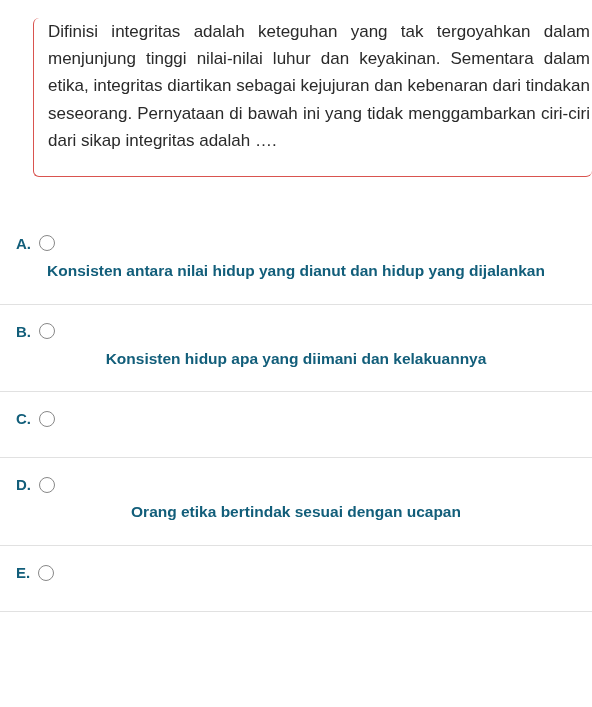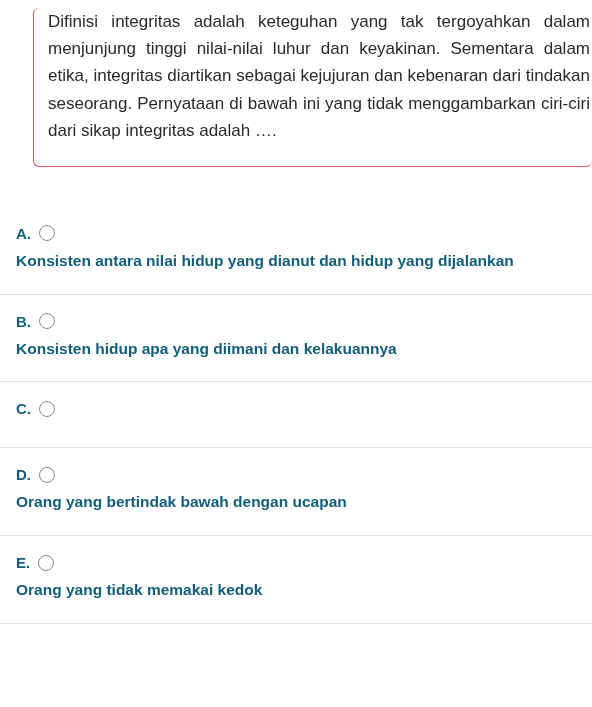--- a/index.html
+++ b/index.html
@@ -4,21 +4,21 @@
   <style>
     * { box-sizing: border-box; margin: 0; padding: 0; }
     body {
       width: 592px;
       height: 707px;
       font-family: Arial, Helvetica, sans-serif;
       background: #fff;
       overflow: hidden;
     }
     .question-box {
-      margin: 8px 0 40px 33px;
+      margin: 18px 0 40px 33px;
       border: 1px solid #d9534f;
       border-radius: 6px;
       border-top: none;
       border-right: none;
       padding: 0 0 22px 14px;
     }
     .question-text {
       color: #2a2a2a;
       font-size: 17px;
       line-height: 1.6;
@@ -49,20 +49,21 @@
       border: 1.5px solid #888;
       border-radius: 50%;
       background: #fff;
       display: inline-block;
     }
     .option-text {
       color: #125e7a;
       font-weight: bold;
       font-size: 15.5px;
       line-height: 1.4;
+      text-align: center;
     }
   </style>
 </head>
 <body>
 
 <div class="question-box">
   <p class="question-text">Difinisi integritas adalah keteguhan yang tak tergoyahkan dalam menjunjung tinggi nilai-nilai luhur dan keyakinan. Sementara dalam etika, integritas diartikan sebagai kejujuran dan kebenaran dari tindakan seseorang. Pernyataan di bawah ini yang tidak menggambarkan ciri-ciri dari sikap integritas adalah ….</p>
 </div>
 
 <div class="options">
@@ -88,24 +89,23 @@
       <span class="option-letter">C.</span>
       <span class="radio"></span>
     </div>
   </div>
 
   <div class="option">
     <div class="option-header">
       <span class="option-letter">D.</span>
       <span class="radio"></span>
     </div>
-    <div class="option-text">Orang yang bertindak bawah dengan ucapan</div>
+    <div class="option-text">Orang etika bertindak sesuai dengan ucapan</div>
   </div>
 
   <div class="option">
     <div class="option-header">
       <span class="option-letter">E.</span>
       <span class="radio"></span>
     </div>
-    <div class="option-text">Orang yang tidak memakai kedok</div>
   </div>
 
 </div>
 
 </body></html>

